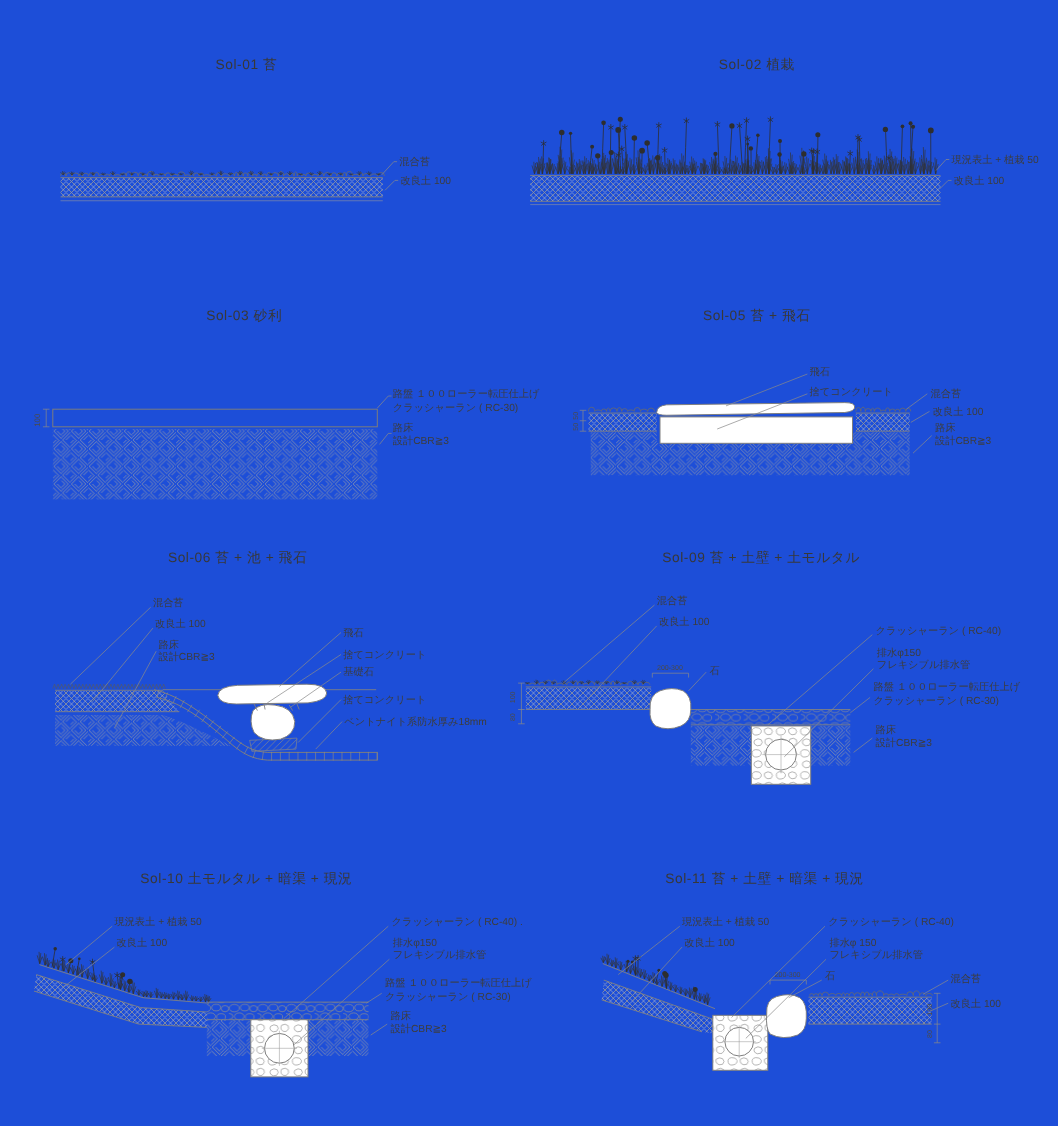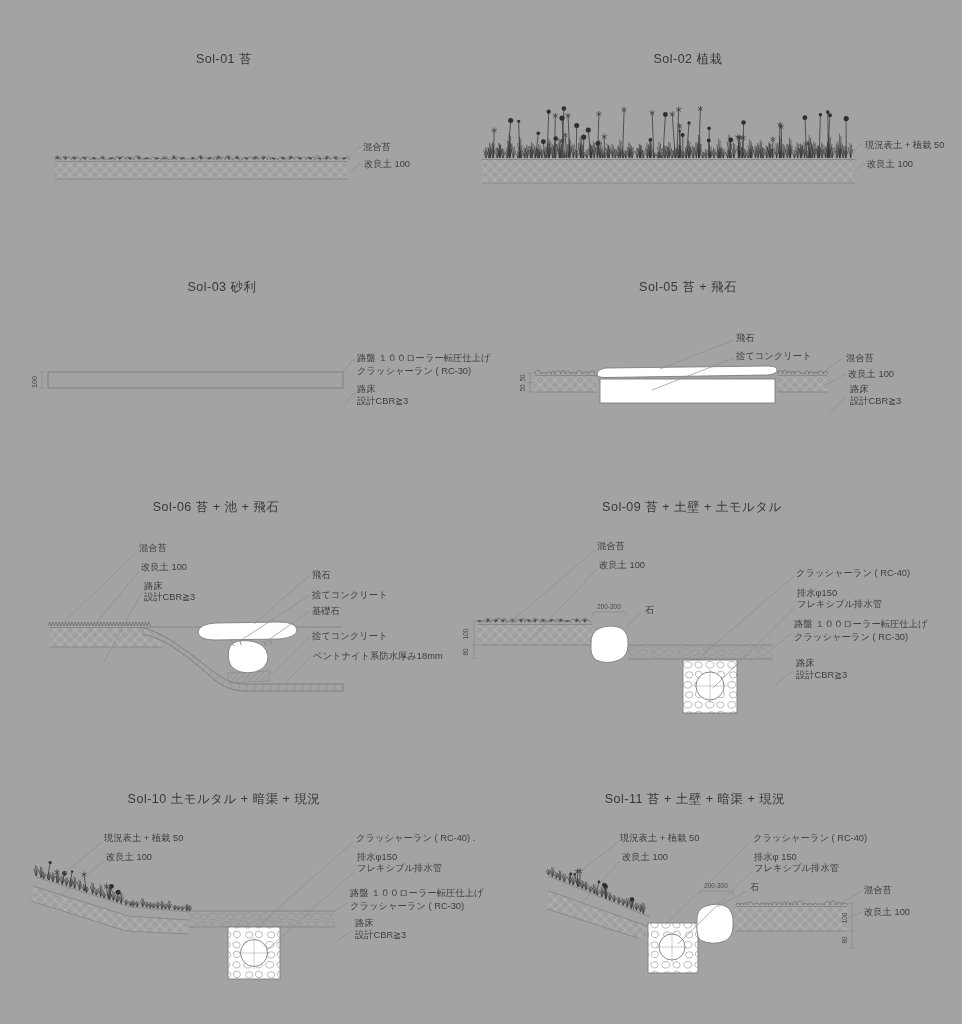--- a/index.html
+++ b/index.html
@@ -1,16 +1,16 @@
 <!DOCTYPE html>
 <html><head>
 <meta charset="utf-8">
 <style>
   html,body{margin:0;padding:0;background:#e8e8e8;}
-  .sheet{position:relative;width:962px;height:1024px;background:#a3a3a3;margin:0 auto;overflow:hidden;text-decoration:underline;}
+  .sheet{position:relative;width:962px;height:1024px;background:#1d4ed8;margin:0 auto;overflow:hidden;text-decoration:underline;}
   svg{position:absolute;inset:0;}
   text{font-family:"Liberation Sans","DejaVu Sans",sans-serif;}
   .title{font-size:12.5px;fill:#383838;text-anchor:middle;letter-spacing:.5px;}
   .lbl{font-size:9.3px;fill:#3d3d3d;}
   .dim{font-size:7.2px;fill:#4a4a4a;text-anchor:middle;}
   .dims{font-size:6.4px;fill:#4a4a4a;text-anchor:middle;}
   .ln{stroke:#828282;stroke-width:.8;fill:none;}
   .thin{stroke:#9a9a9a;stroke-width:.5;fill:none;}
   .ld{stroke:#8a8a8a;stroke-width:.65;fill:none;}
   .edge{stroke:#7d7d7d;stroke-width:.9;fill:none;}

